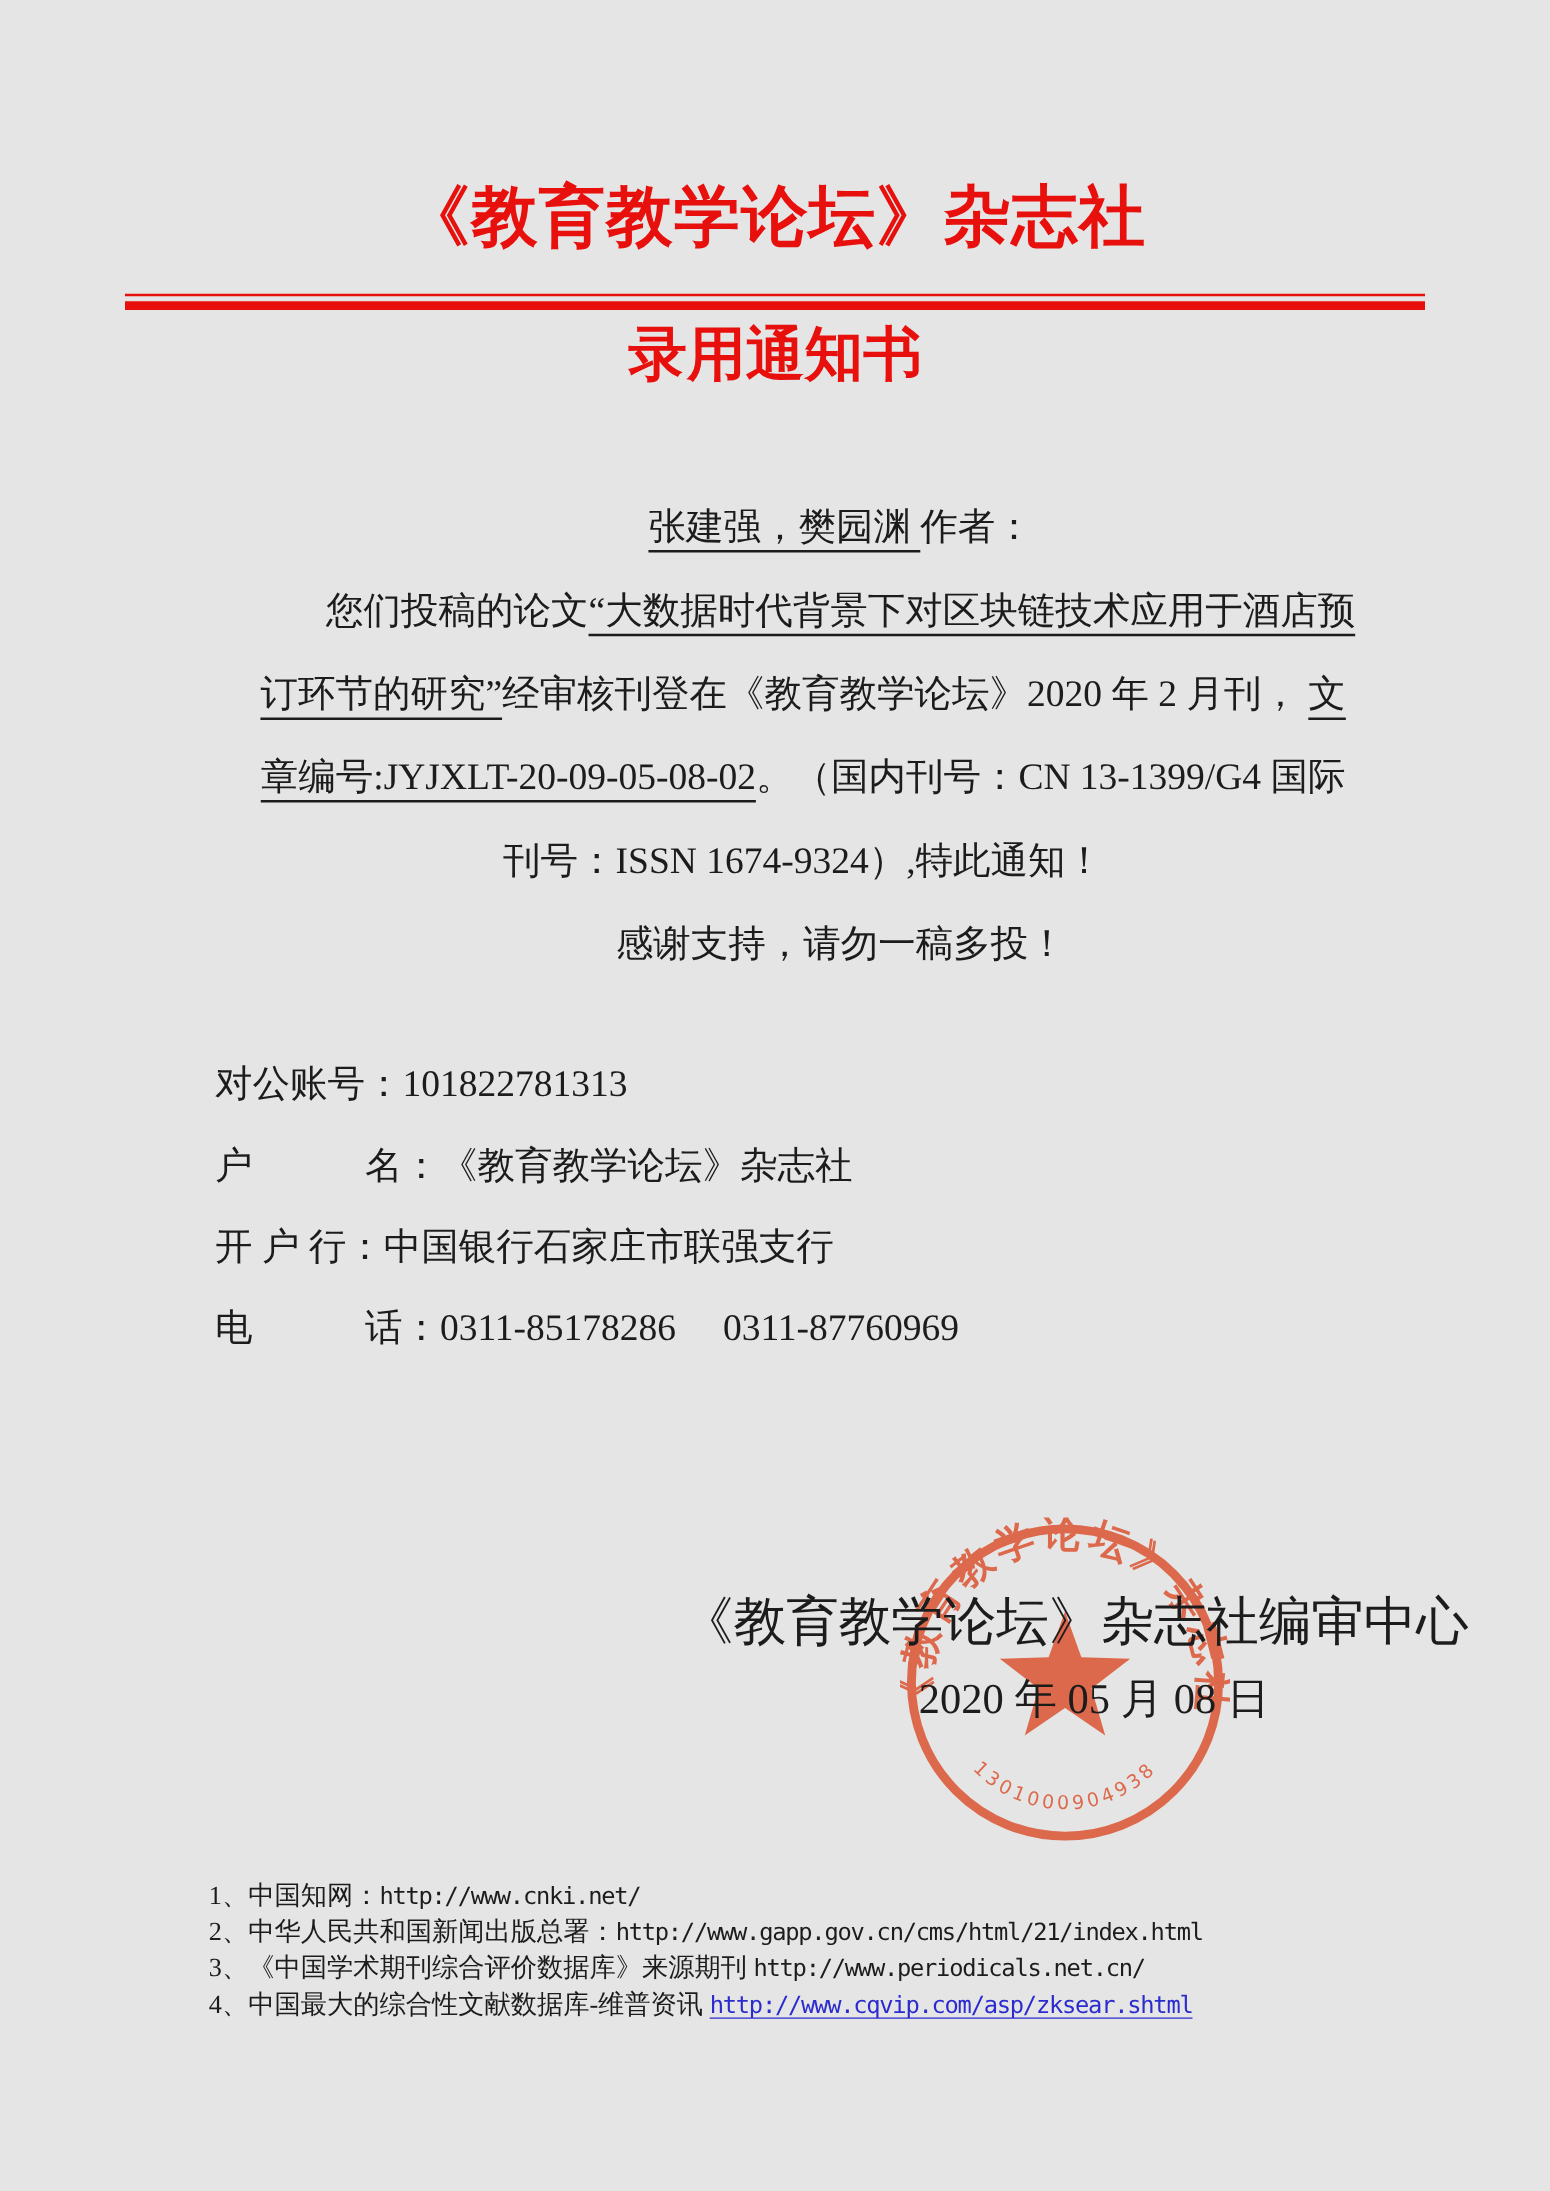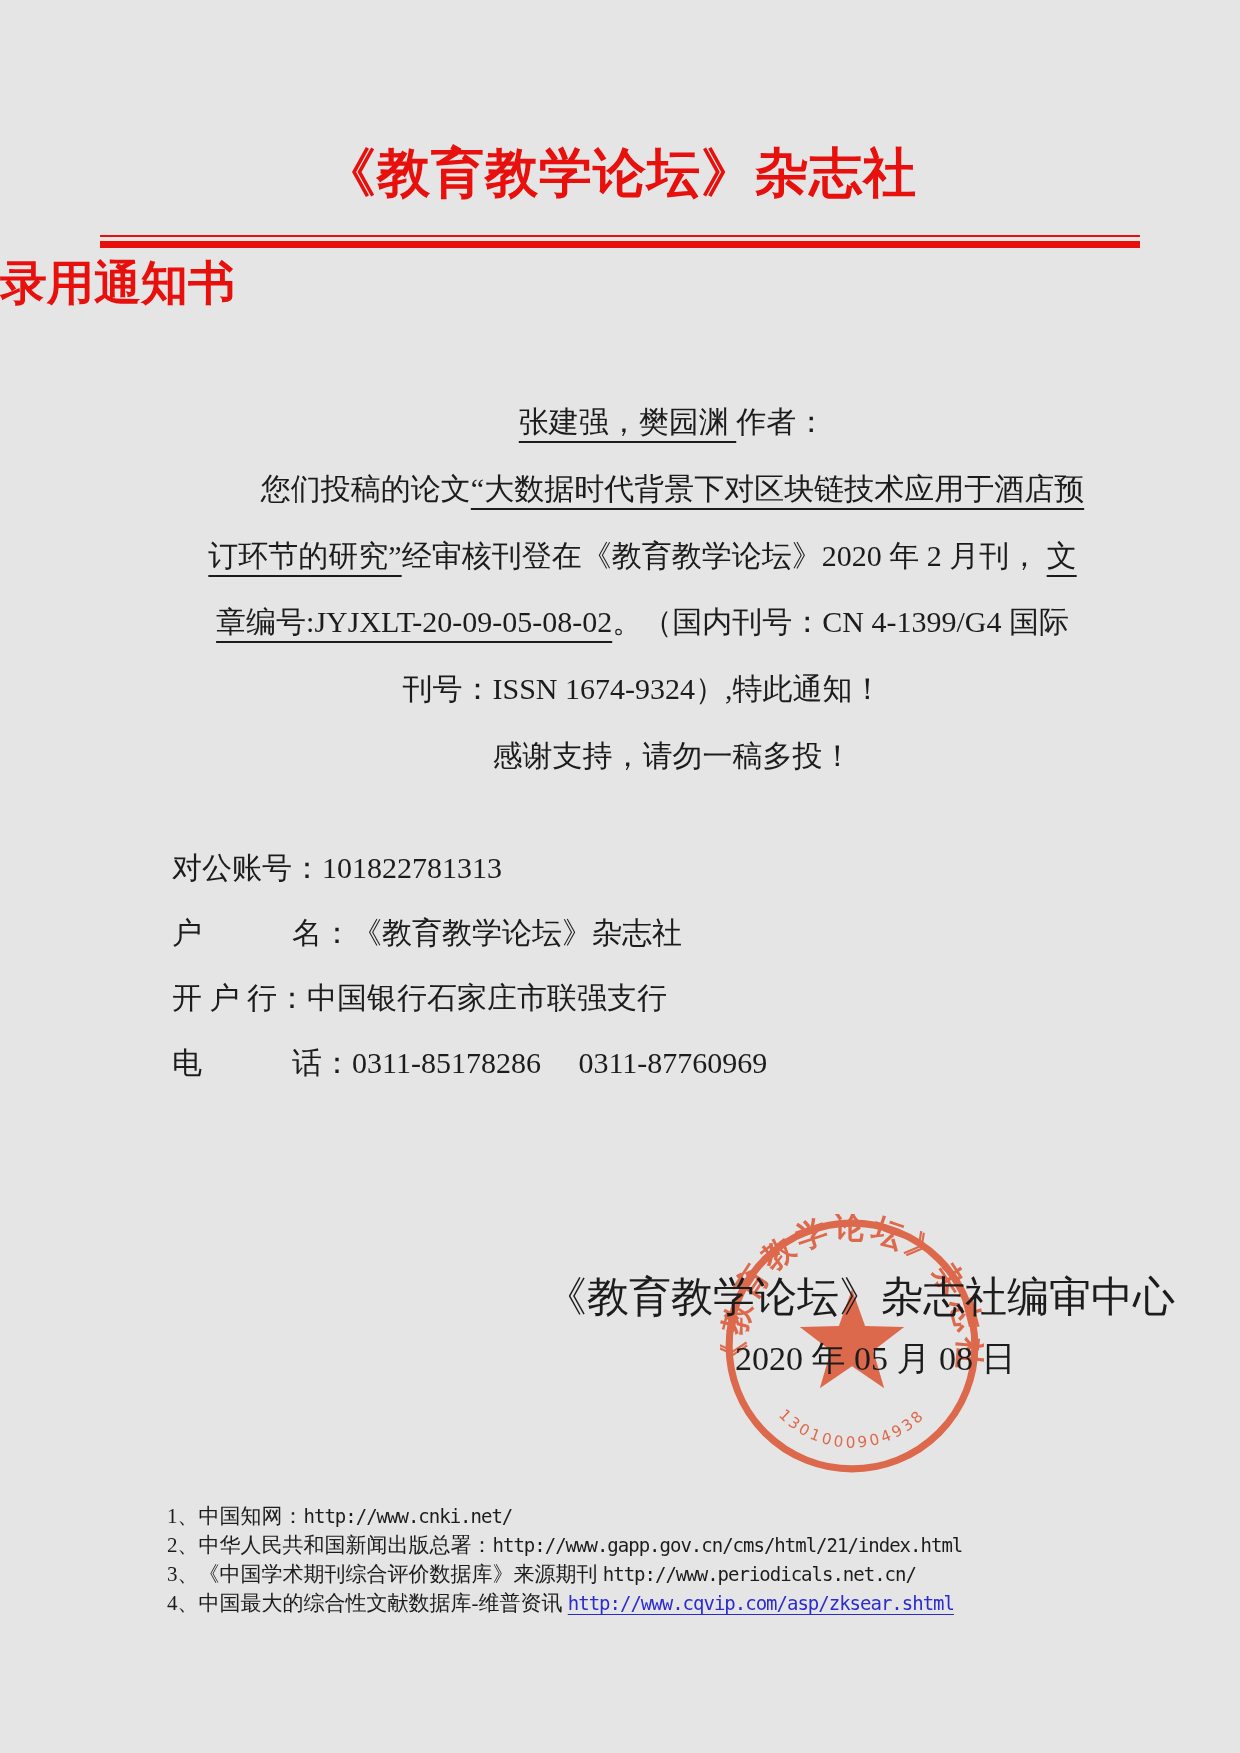--- a/index.html
+++ b/index.html
@@ -23,20 +23,21 @@
   .divider-thin{
     position:absolute;top:235px;left:100px;right:100px;
     height:2px;background:#e8100c;
   }
   .divider-thick{
     position:absolute;top:241px;left:100px;right:100px;
     height:7px;background:#e8100c;
   }
   .doc-title{
     position:absolute;top:252px;left:0;width:100%;
+    text-align:center;
     font-size:47px;font-weight:700;
     color:#e8100c;
     white-space:pre;
   }
   .body-block{
     position:absolute;top:400px;left:190px;width:905px;
     font-size:30px;
     text-align:center;
   }
   .body-line{
@@ -89,21 +90,21 @@
 
   <div class="org-title">《教育教学论坛》杂志社</div>
   <div class="divider-thin"></div>
   <div class="divider-thick"></div>
   <div class="doc-title">录用通知书</div>
 
   <div class="body-block">
     <div class="body-line indent"><span class="ul">张建强，樊园渊 </span><span>作者：</span></div>
     <div class="body-line indent"><span>您们投稿的论文</span><span class="ul">“大数据时代背景下对区块链技术应用于酒店预</span></div>
     <div class="body-line"><span class="ul">订环节的研究”</span><span>经审核刊登在《教育教学论坛》2020 年 2 月刊， </span><span class="ul">文</span></div>
-    <div class="body-line"><span class="ul">章编号:JYJXLT-20-09-05-08-02</span><span>。（国内刊号：CN 4-1399/G4 国际</span></div>
+    <div class="body-line"><span class="ul">章编号:JYJXLT-20-09-05-08-02</span><span>。（国内刊号：CN 13-1399/G4 国际</span></div>
     <div class="body-line">刊号：ISSN 1674-9324）,特此通知！</div>
     <div class="body-line indent">感谢支持，请勿一稿多投！</div>
   </div>
 
   <div class="account-block">
     <div class="account-line">对公账号：101822781313</div>
     <div class="account-line">户　　　名：《教育教学论坛》杂志社</div>
     <div class="account-line">开 户 行：中国银行石家庄市联强支行</div>
     <div class="account-line">电　　　话：0311-85178286　 0311-87760969</div>
   </div>

